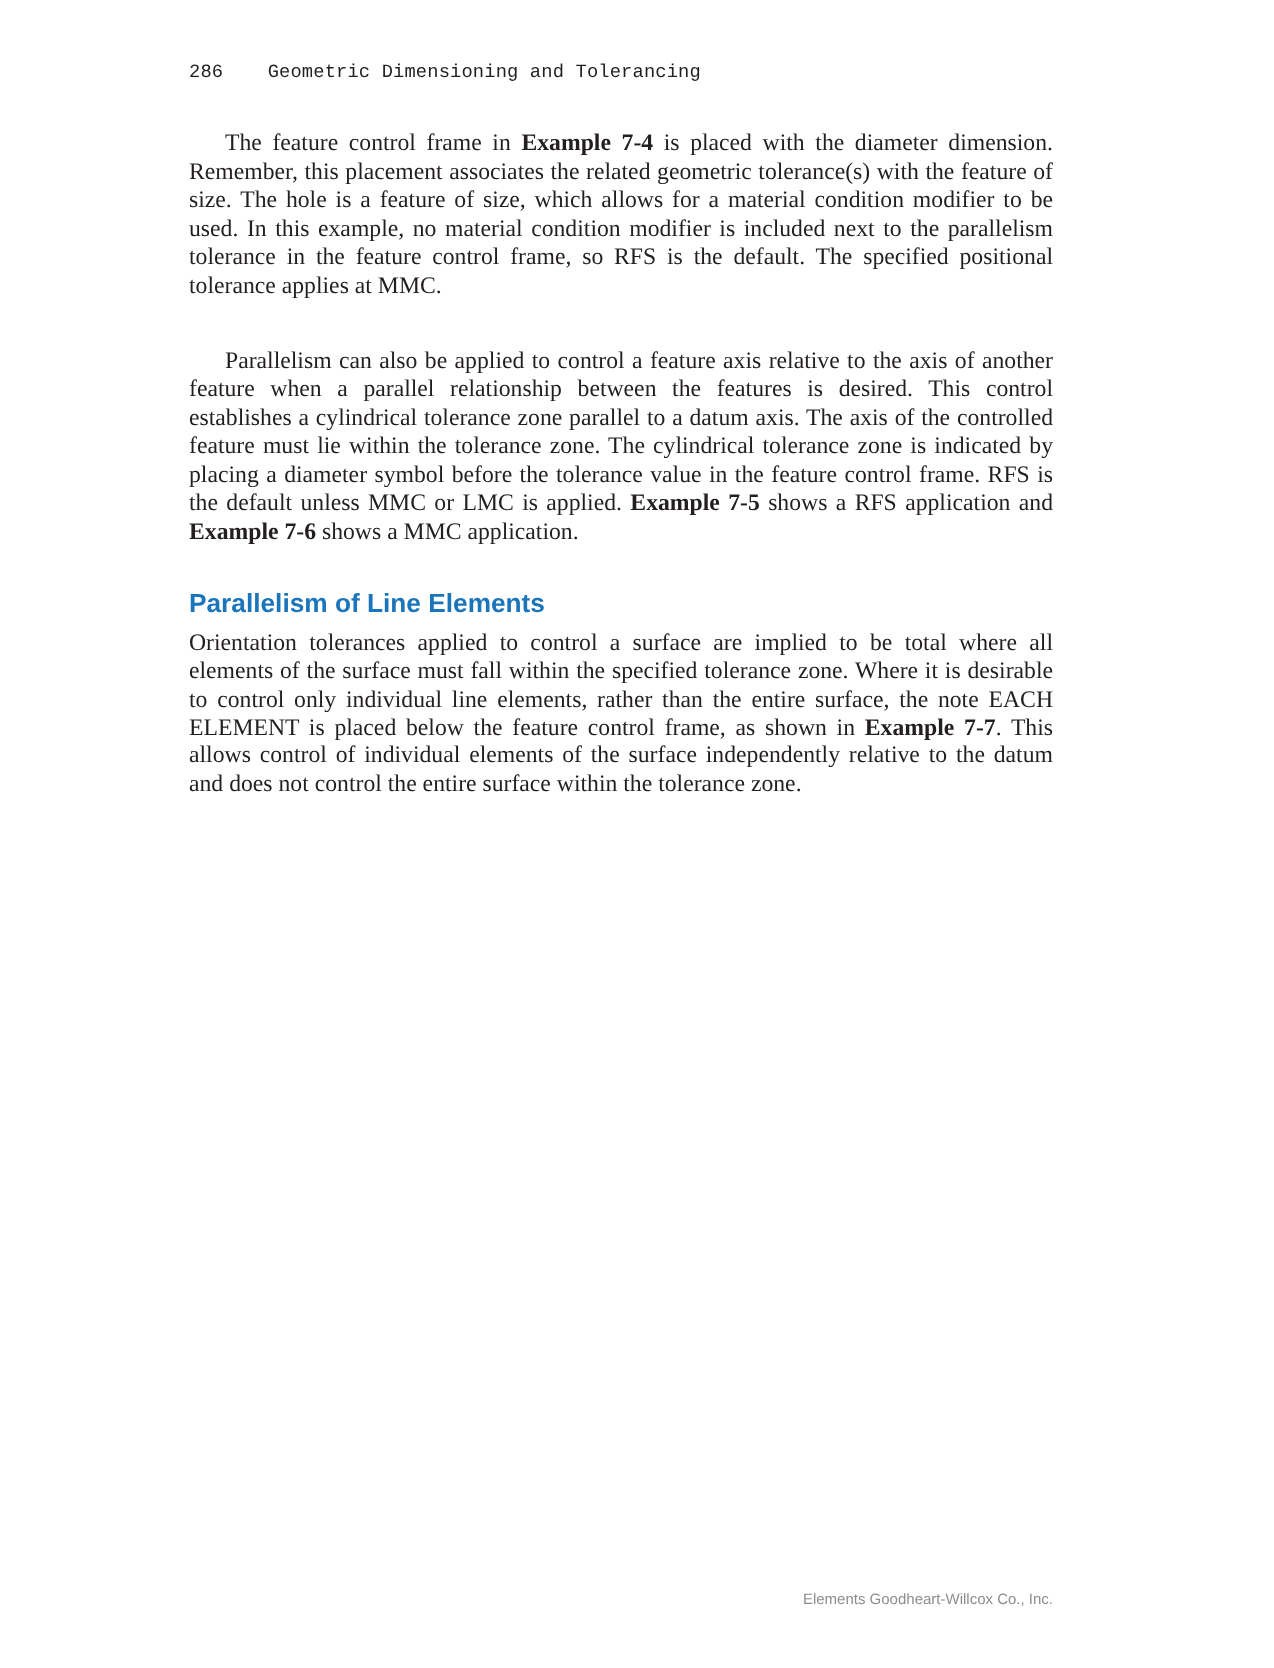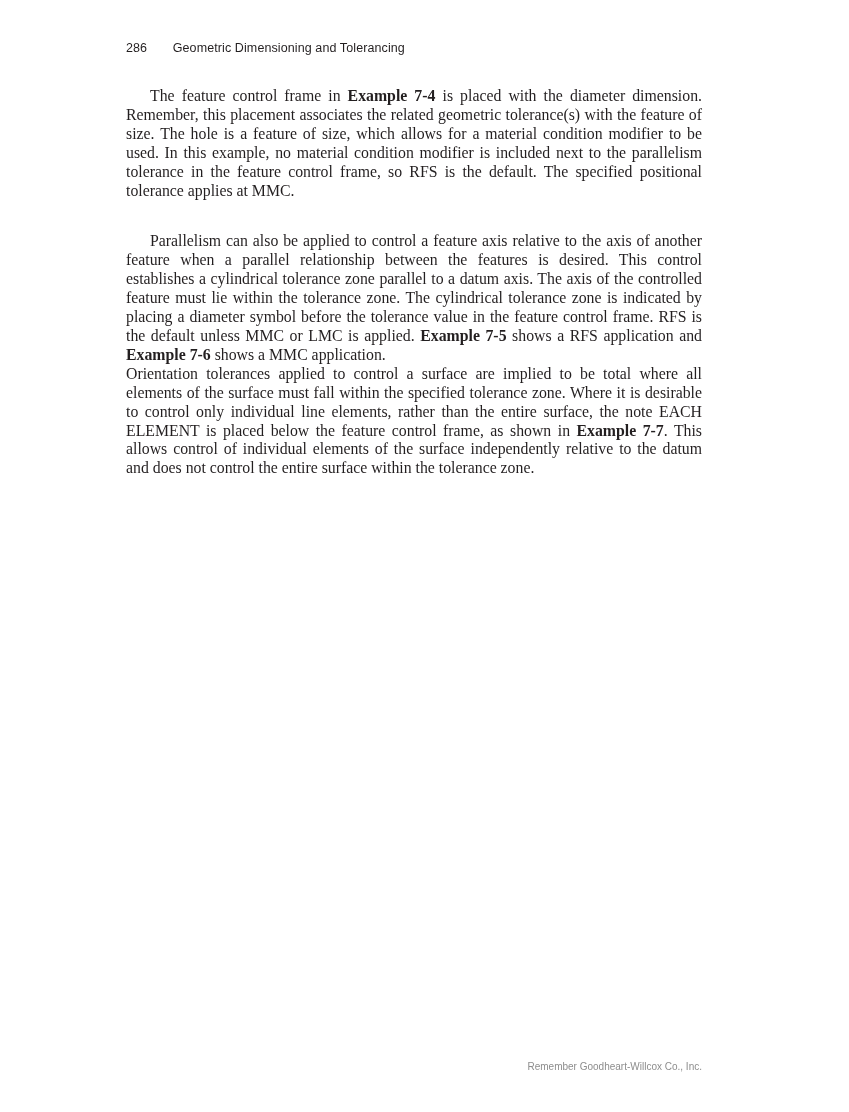--- a/index.html
+++ b/index.html
@@ -13,21 +13,21 @@
     overflow: hidden;
   }
   .page {
     position: relative;
     width: 849px;
     height: 1112px;
     padding: 41px 147px 0 126px;
     background: #ffffff;
   }
   .page-header {
-    font-family: Liberation Sans, sans-serif;
+    font-family: Liberation Mono, monospace;
     font-size: 12.5px;
     color: #231f20;
     letter-spacing: 0.1px;
   }
   .page-header .page-number {
     display: inline-block;
     margin-right: 22px;
   }
   .body-para {
     font-size: 15.8px;
@@ -65,21 +65,22 @@
   <header class="page-header">
     <span class="page-number">286</span>
     <span class="running-title">Geometric Dimensioning and Tolerancing</span>
   </header>
 
   <main>
     <p class="body-para indent"><span>The feature control frame in </span><span class="b">Example 7-4</span><span> is placed with the diameter dimension. Remember, this placement associates the related geometric tolerance(s) with the feature of size. The hole is a feature of size, which allows for a material condition modifier to be used. In this example, no material condition modifier is included next to the parallelism tolerance in the feature control frame, so RFS is the default. The specified positional tolerance applies at MMC.</span></p>
 
     <p class="body-para indent"><span>Parallelism can also be applied to control a feature axis relative to the axis of another feature when a parallel relationship between the features is desired. This control establishes a cylindrical tolerance zone parallel to a datum axis. The axis of the controlled feature must lie within the tolerance zone. The cylindrical tolerance zone is indicated by placing a diameter symbol before the tolerance value in the feature control frame. RFS is the default unless MMC or LMC is applied. </span><span class="b">Example 7-5</span><span> shows a RFS application and </span><span class="b">Example 7-6</span><span> shows a MMC application.</span></p>
 
+    <h2 class="section-heading">Parallelism of Line Elements</h2>
 
     <p class="body-para"><span>Orientation tolerances applied to control a surface are implied to be total where all elements of the surface must fall within the specified tolerance zone. Where it is desirable to control only individual line elements, rather than the entire surface, the note EACH ELEMENT is placed below the feature control frame, as shown in </span><span class="b">Example 7-7</span><span>. This allows control of individual elements of the surface independently relative to the datum and does not control the entire surface within the tolerance zone.</span></p>
   </main>
 
   <footer class="page-footer">
-    <span>Remember Goodheart-Willcox Co., Inc.</span>
+    <span>Elements Goodheart-Willcox Co., Inc.</span>
   </footer>
 
 </div>
 
 </body></html>

